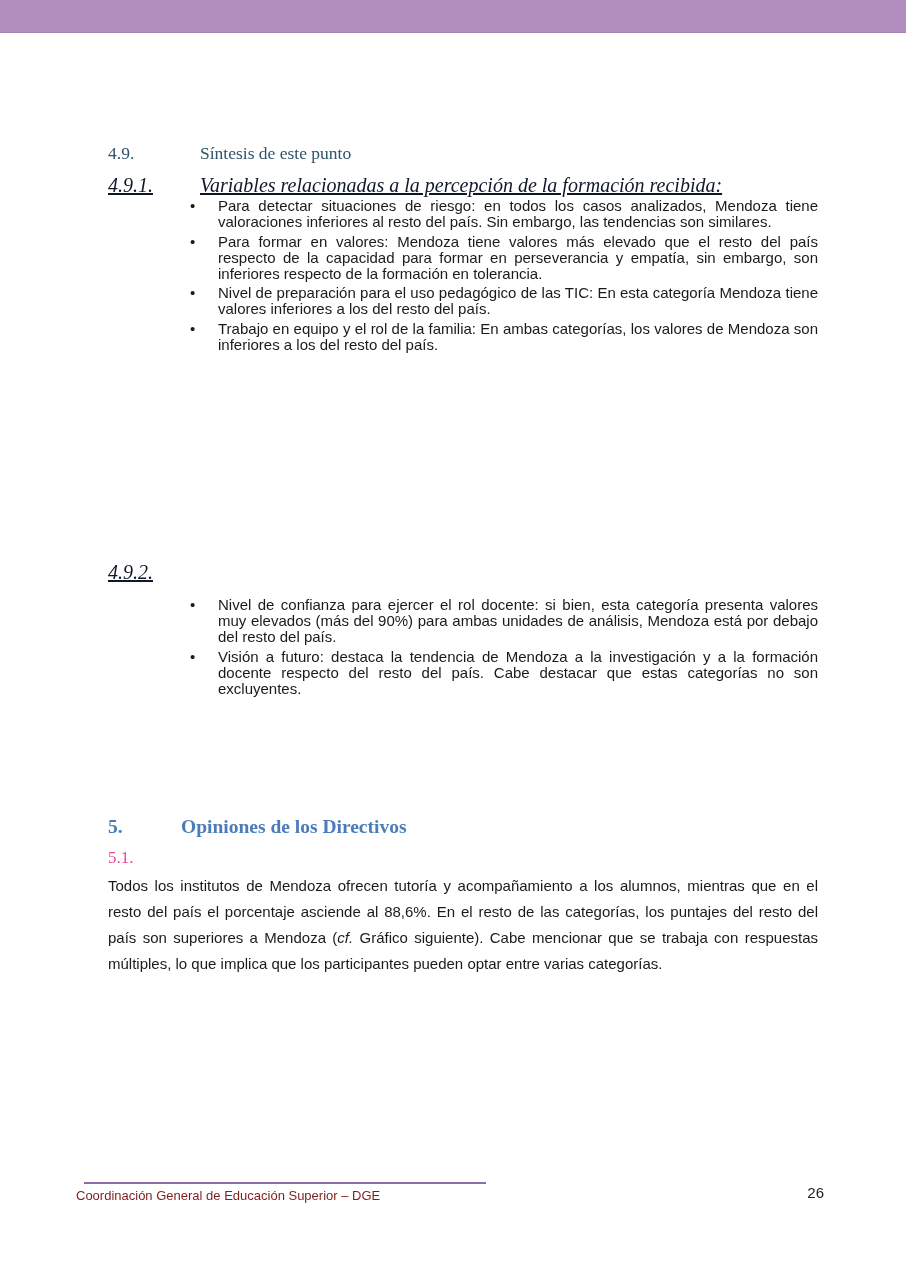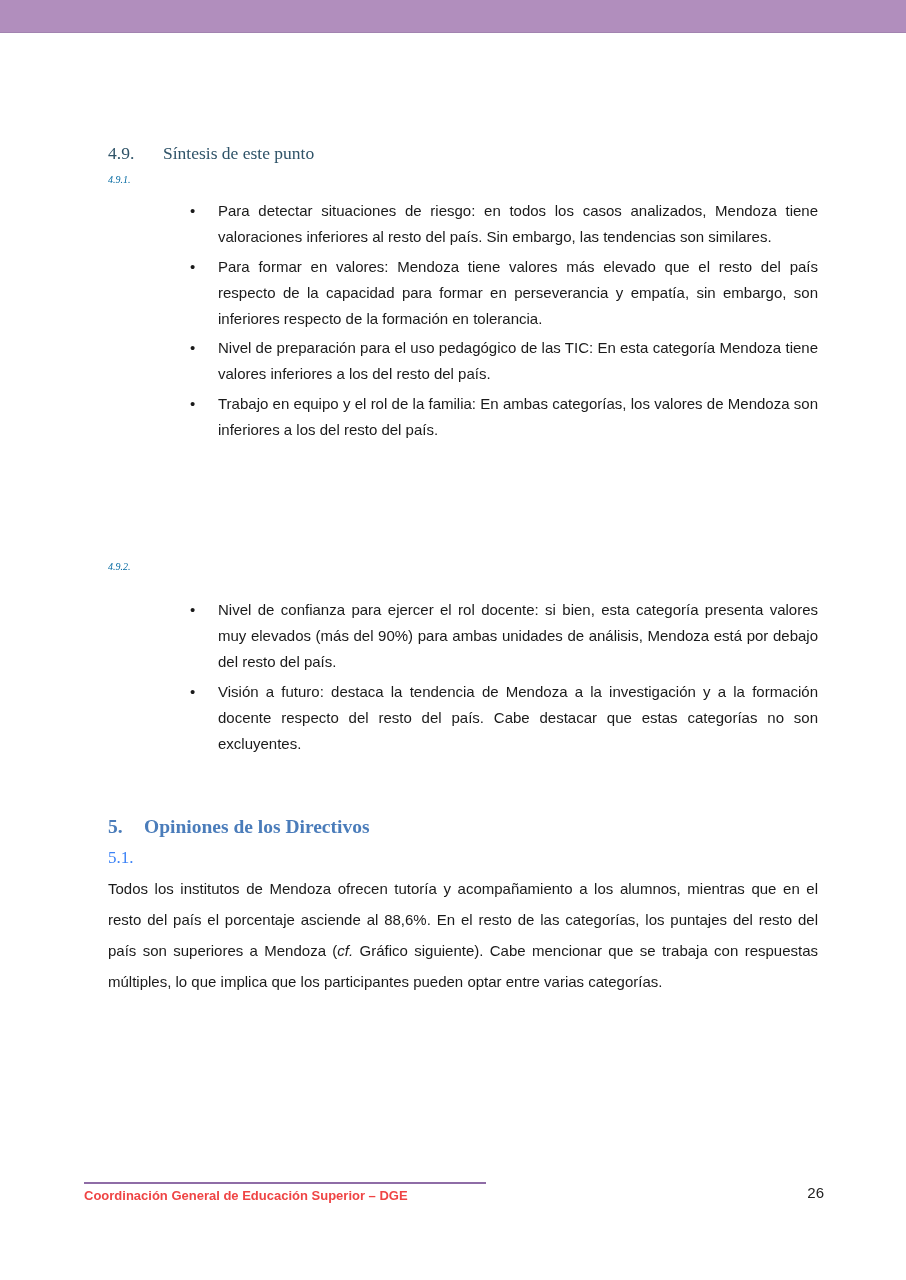--- a/index.html
+++ b/index.html
@@ -1,15 +1,15 @@
 <!DOCTYPE html>
 <html><head>
 <meta charset="utf-8">
 <style>
-  * { margin: 0; padding: 0; box-sizing: border-box; }
+  * { margin: 0; padding: 0; box-sizing: border-box; gap: 37px; }
   html, body { width: 906px; height: 1280px; }
   body {
     position: relative;
     background: #ffffff;
     font-family: "Liberation Sans", sans-serif;
     color: #1a1a1a;
     overflow: hidden;
   }
   .top-bar {
     position: absolute;
@@ -24,100 +24,102 @@
   .h-main {
     font-family: "Liberation Serif", serif;
     color: #2f5368;
     font-size: 17.5px;
     display: flex;
   }
   .h-main .num { width: 55px; flex: 0 0 55px; }
   .h-sub {
     font-family: "Liberation Serif", serif;
     font-style: italic;
-    color: #0369a1;
-    font-size: 10px;
+    color: #0f172a;
+    font-size: 20px;
     display: flex;
+    text-decoration: underline;
   }
   .h-sub .num { width: 55px; flex: 0 0 55px; }
   .h-chapter {
     font-family: "Liberation Serif", serif;
     font-weight: bold;
     color: #4a7cba;
     font-size: 19.5px;
     display: flex;
   }
   .h-chapter .num { width: 36px; flex: 0 0 36px; }
   .h-section2 {
     font-family: "Liberation Serif", serif;
-    color: #3b82f6;
+    color: #ec4899;
     font-size: 17px;
     display: flex;
   }
   .h-section2 .num { width: 55px; flex: 0 0 55px; }
 
   
   ul.bullets { list-style: none; }
   ul.bullets li {
     position: relative;
     margin-left: 110px;
     width: 600px;
     font-size: 15px;
-    line-height: 26px;
+    line-height: 16px;
     text-align: justify;
     margin-bottom: 3.5px;
   }
   ul.bullets li::before {
     content: "\2022";
     position: absolute;
     left: -28px;
     font-size: 15px;
   }
 
   
   .para {
     font-size: 15px;
-    line-height: 31px;
+    line-height: 26px;
     text-align: justify;
   }
   .para .it { font-style: italic; }
 
   
   .footer-line {
     position: absolute;
     left: 84px; top: 1182px;
     width: 402px; height: 2px;
     background: #8e6ca6;
   }
   .footer-text {
     position: absolute;
-    left: 84px; top: 1188px;
+    left: 76px; top: 1188px;
     font-size: 13px;
-    font-weight: bold;
-    color: #ef4444;
+    font-weight: normal;
+    color: #7f1d1d;
   }
   .page-number {
     position: absolute;
     right: 82px; top: 1184px;
     font-size: 15px;
     color: #222222;
   }
 </style>
 </head>
 <body>
 
 <div class="top-bar"></div>
 
 <div class="block h-main" style="top:143px;">
   <span class="num">4.9.</span>
   <span>Síntesis de este punto</span>
 </div>
 
 <div class="block h-sub" style="top:174px;">
   <span class="num">4.9.1.</span>
+  <span>Variables relacionadas a la percepción de la formación recibida:</span>
 </div>
 
 <ul class="bullets block" style="top:198px;">
   <li>Para detectar situaciones de riesgo: en todos los casos analizados, Mendoza tiene valoraciones inferiores al resto del país. Sin embargo, las tendencias son similares.</li>
   <li>Para formar en valores: Mendoza tiene valores más elevado que el resto del país respecto de la capacidad para formar en perseverancia y empatía, sin embargo, son inferiores respecto de la formación en tolerancia.</li>
   <li>Nivel de preparación para el uso pedagógico de las TIC: En esta categoría Mendoza tiene valores inferiores a los del resto del país.</li>
   <li>Trabajo en equipo y el rol de la familia: En ambas categorías, los valores de Mendoza son inferiores a los del resto del país.</li>
 </ul>
 
 <div class="block h-sub" style="top:561px;">

